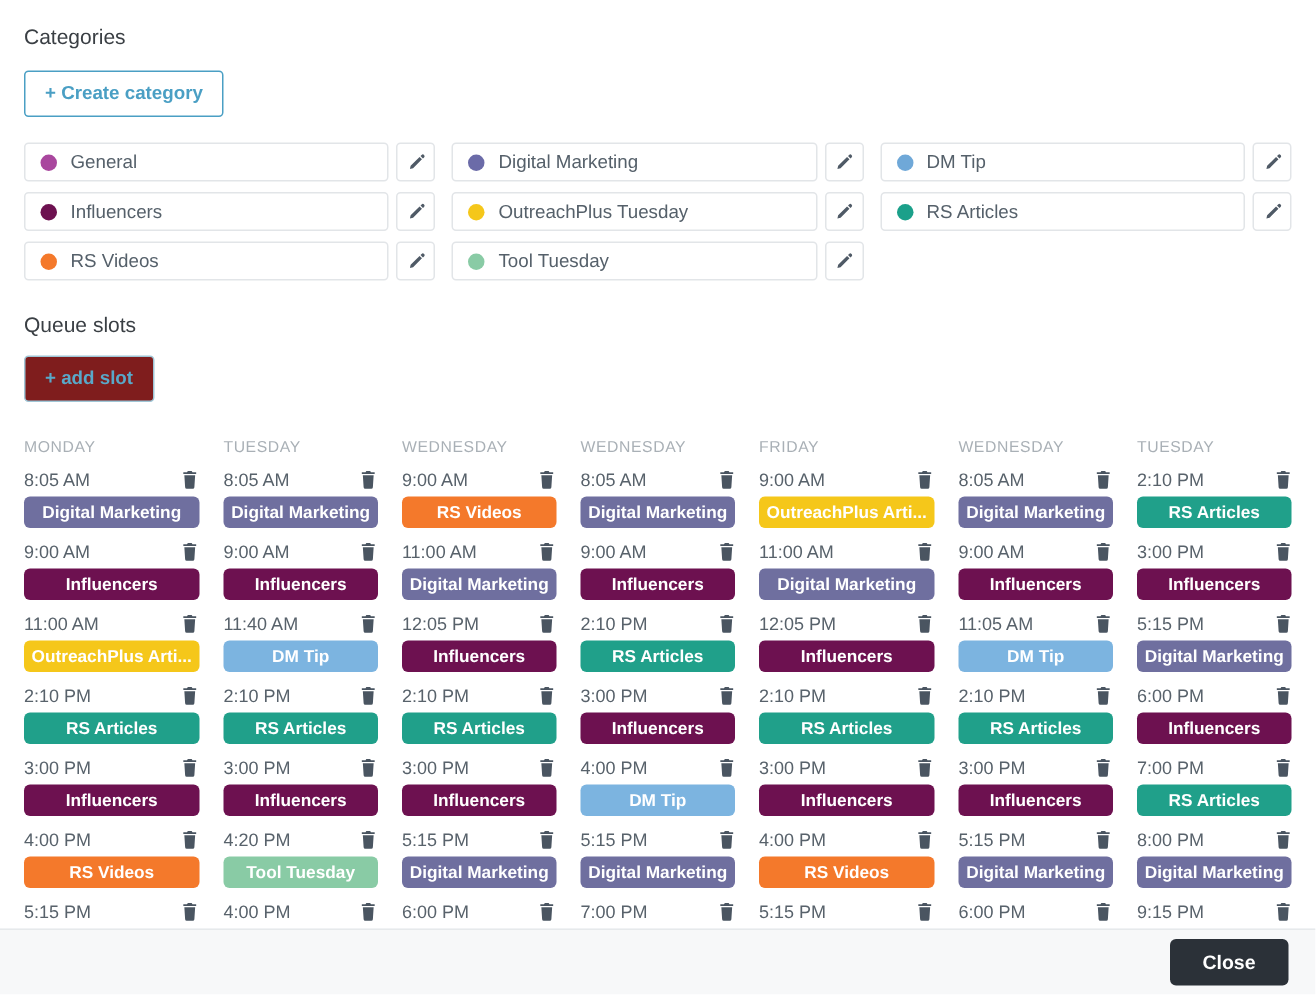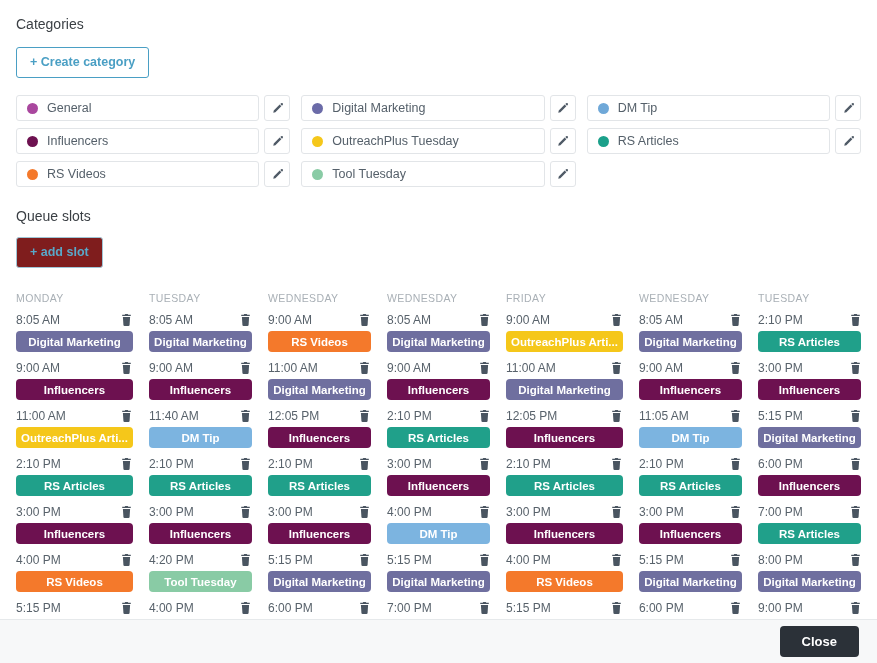--- a/index.html
+++ b/index.html
@@ -924,21 +924,21 @@
                   <path fill="#4a5561" d="M4.5 0h3l.6.9H11v1.5H1V.9h2.9L4.5 0zM1.8 3.4h8.4l-.6 9.3a1.3 1.3 0 0 1-1.3 1.2H3.7a1.3 1.3 0 0 1-1.3-1.2L1.8 3.4z"></path>
                 </svg>
               </span>
             </div>
             <div class="pill" style="background: rgb(111, 111, 159);">
               <span>Digital Marketing</span>
             </div>
           </div>
           <div class="slot">
             <div class="slot-top">
-              <span class="slot-time">9:00 PM</span>
+              <span class="slot-time">9:15 PM</span>
               <span class="trash-btn">
                 <svg width="11" height="12" viewBox="0 0 12 14" aria-hidden="true">
                   <path fill="#4a5561" d="M4.5 0h3l.6.9H11v1.5H1V.9h2.9L4.5 0zM1.8 3.4h8.4l-.6 9.3a1.3 1.3 0 0 1-1.3 1.2H3.7a1.3 1.3 0 0 1-1.3-1.2L1.8 3.4z"></path>
                 </svg>
               </span>
             </div>
           </div>
         </div>
       </div>
 

